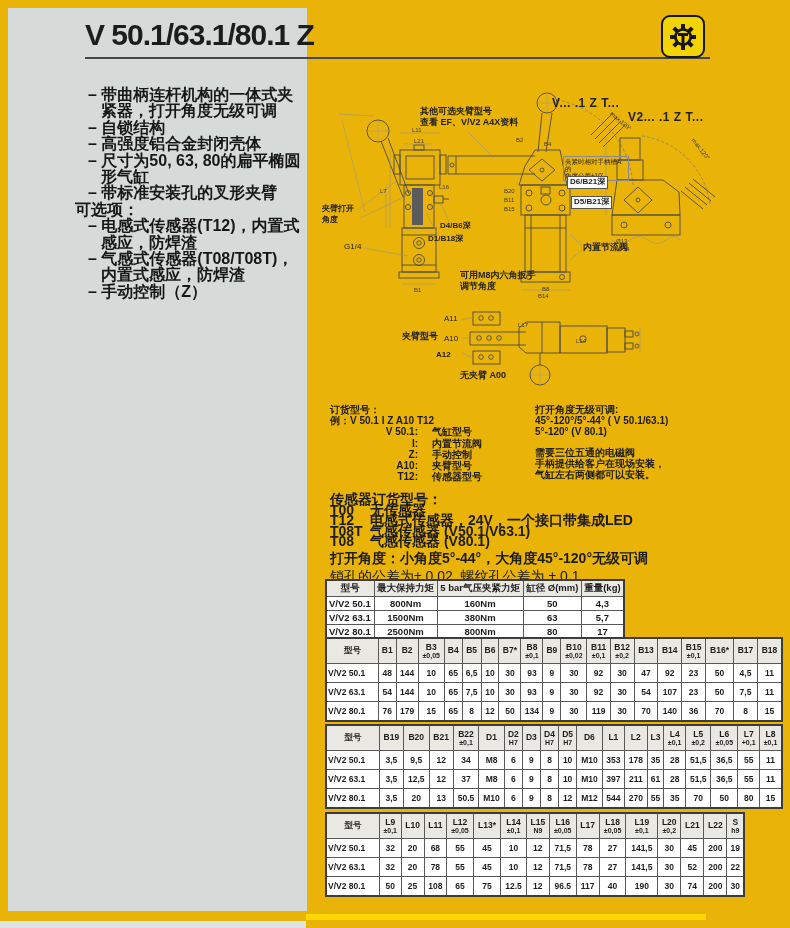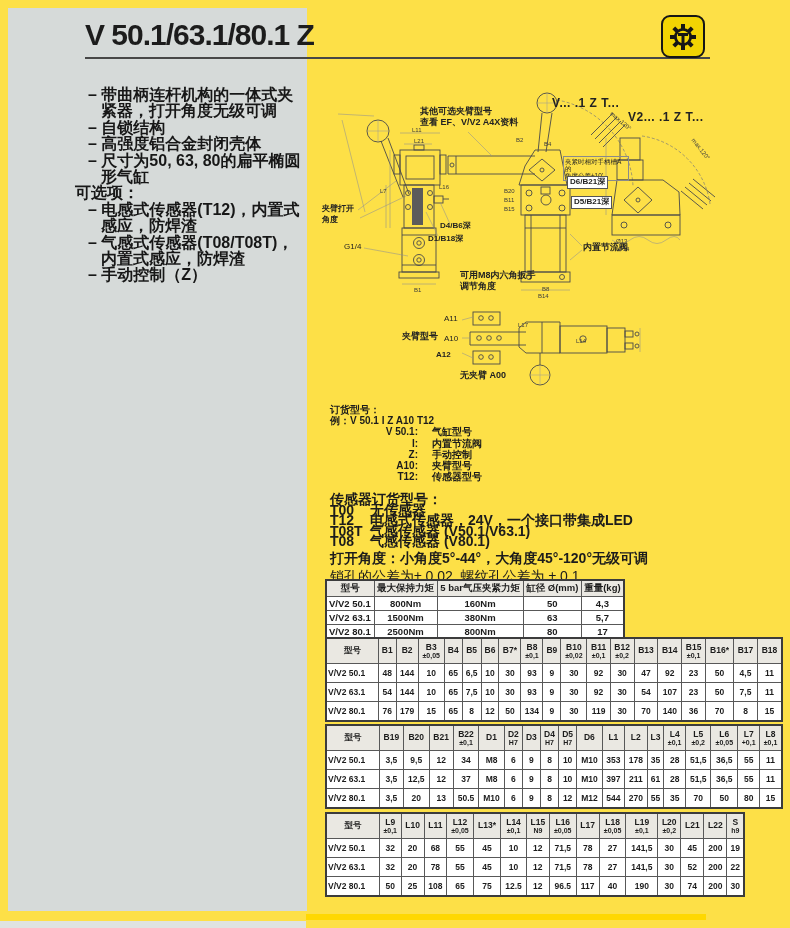--- a/index.html
+++ b/index.html
@@ -1,16 +1,16 @@
 <!DOCTYPE html>
 <html><head>
 <meta charset="utf-8">
 <style>
   html,body{margin:0;padding:0;background:#ffffff;}
-  .page{position:relative;width:790px;height:928px;background:#fde047;overflow:hidden;
+  .page{position:relative;width:790px;height:928px;background:#eab308;overflow:hidden;
         font-family:"Liberation Sans","DejaVu Sans",sans-serif;color:#1c1c1c;}
   .side-panel{position:absolute;left:8px;top:8px;width:299px;height:903px;background:#d6dad9;}
   .bottom-strip{position:absolute;left:0;top:921px;width:306px;height:7px;background:#dfe3e2;}
   .page-title{position:absolute;left:85px;top:18px;font-size:30px;font-weight:bold;
               letter-spacing:-1px;white-space:nowrap;}
   .title-rule{position:absolute;left:85px;top:57px;width:625px;height:2px;background:#474747;}
   .logo{position:absolute;left:661px;top:15px;width:40px;height:39px;background:#f2d403;
         border:2px solid #161616;border-radius:9px;display:flex;align-items:center;justify-content:center;}
   .features{position:absolute;left:88px;top:87px;width:218px;font-size:16px;font-weight:bold;
             line-height:16.4px;color:#171717;}
@@ -90,20 +90,21 @@
       <path d="M10,11 h10 v3 h-3.5 v8 h-3 v-8 H10 Z" fill="#161616"></path>
     </svg>
   </div>
 
   <div class="features">
     <div>
         <div class="feat-item">– 带曲柄连杆机构的一体式夹紧器，打开角度无级可调</div>
         <div class="feat-item">– 自锁结构</div>
         <div class="feat-item">– 高强度铝合金封闭壳体</div>
         <div class="feat-item">– 尺寸为50, 63, 80的扁平椭圆形气缸</div>
+        <div class="feat-item">– 带标准安装孔的叉形夹臂</div>
       </div>
     <div class="feat-item opt-label">可选项：</div>
     <div>
         <div class="feat-item">– 电感式传感器(T12)，内置式感应，防焊渣</div>
         <div class="feat-item">– 气感式传感器(T08/T08T)，内置式感应，防焊渣</div>
         <div class="feat-item">– 手动控制（Z）</div>
       </div>
   </div>
 
   <div class="drawing">
@@ -260,20 +261,32 @@
           <span class="code">A10:</span>
           <span class="desc">夹臂型号</span>
         </div>
         <div class="ord-row">
           <span class="code">T12:</span>
           <span class="desc">传感器型号</span>
         </div>
       </div>
   </div>
 
+  <div class="angle-note">
+    <div>
+        <div>打开角度无级可调:</div>
+        <div>45°-120°/5°-44° ( V 50.1/63.1)</div>
+        <div>5°-120° (V 80.1)</div>
+      </div>
+    <div class="grp2">
+        <div>需要三位五通的电磁阀</div>
+        <div>手柄提供给客户在现场安装，</div>
+        <div>气缸左右两侧都可以安装。</div>
+      </div>
+  </div>
 
   <div class="sensors">
     <div>传感器订货型号：</div>
     <div>
         <div class="sen-row">
           <span class="code">T00</span>
           <span class="desc">无传感器</span>
         </div>
         <div class="sen-row">
           <span class="code">T12</span>

